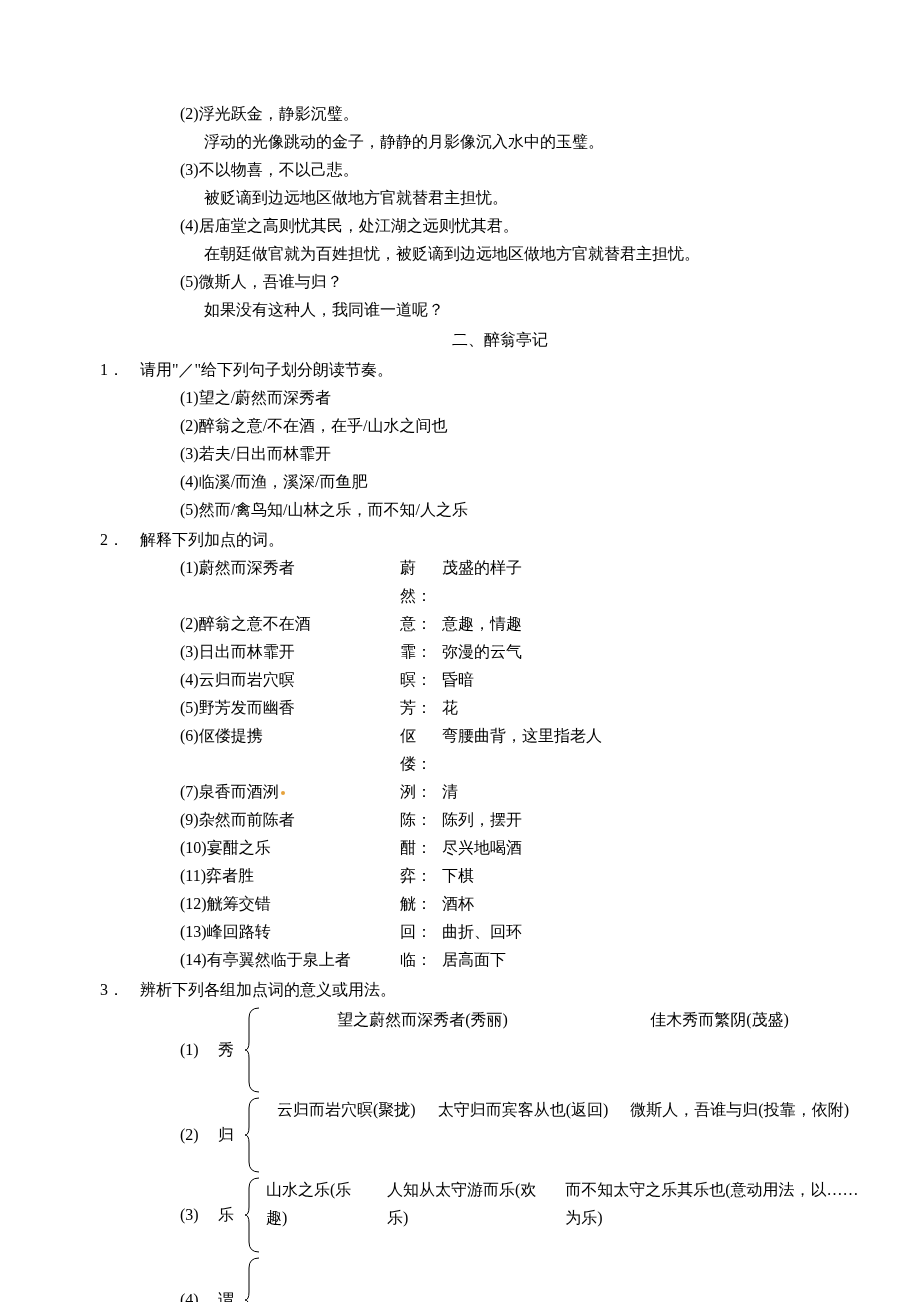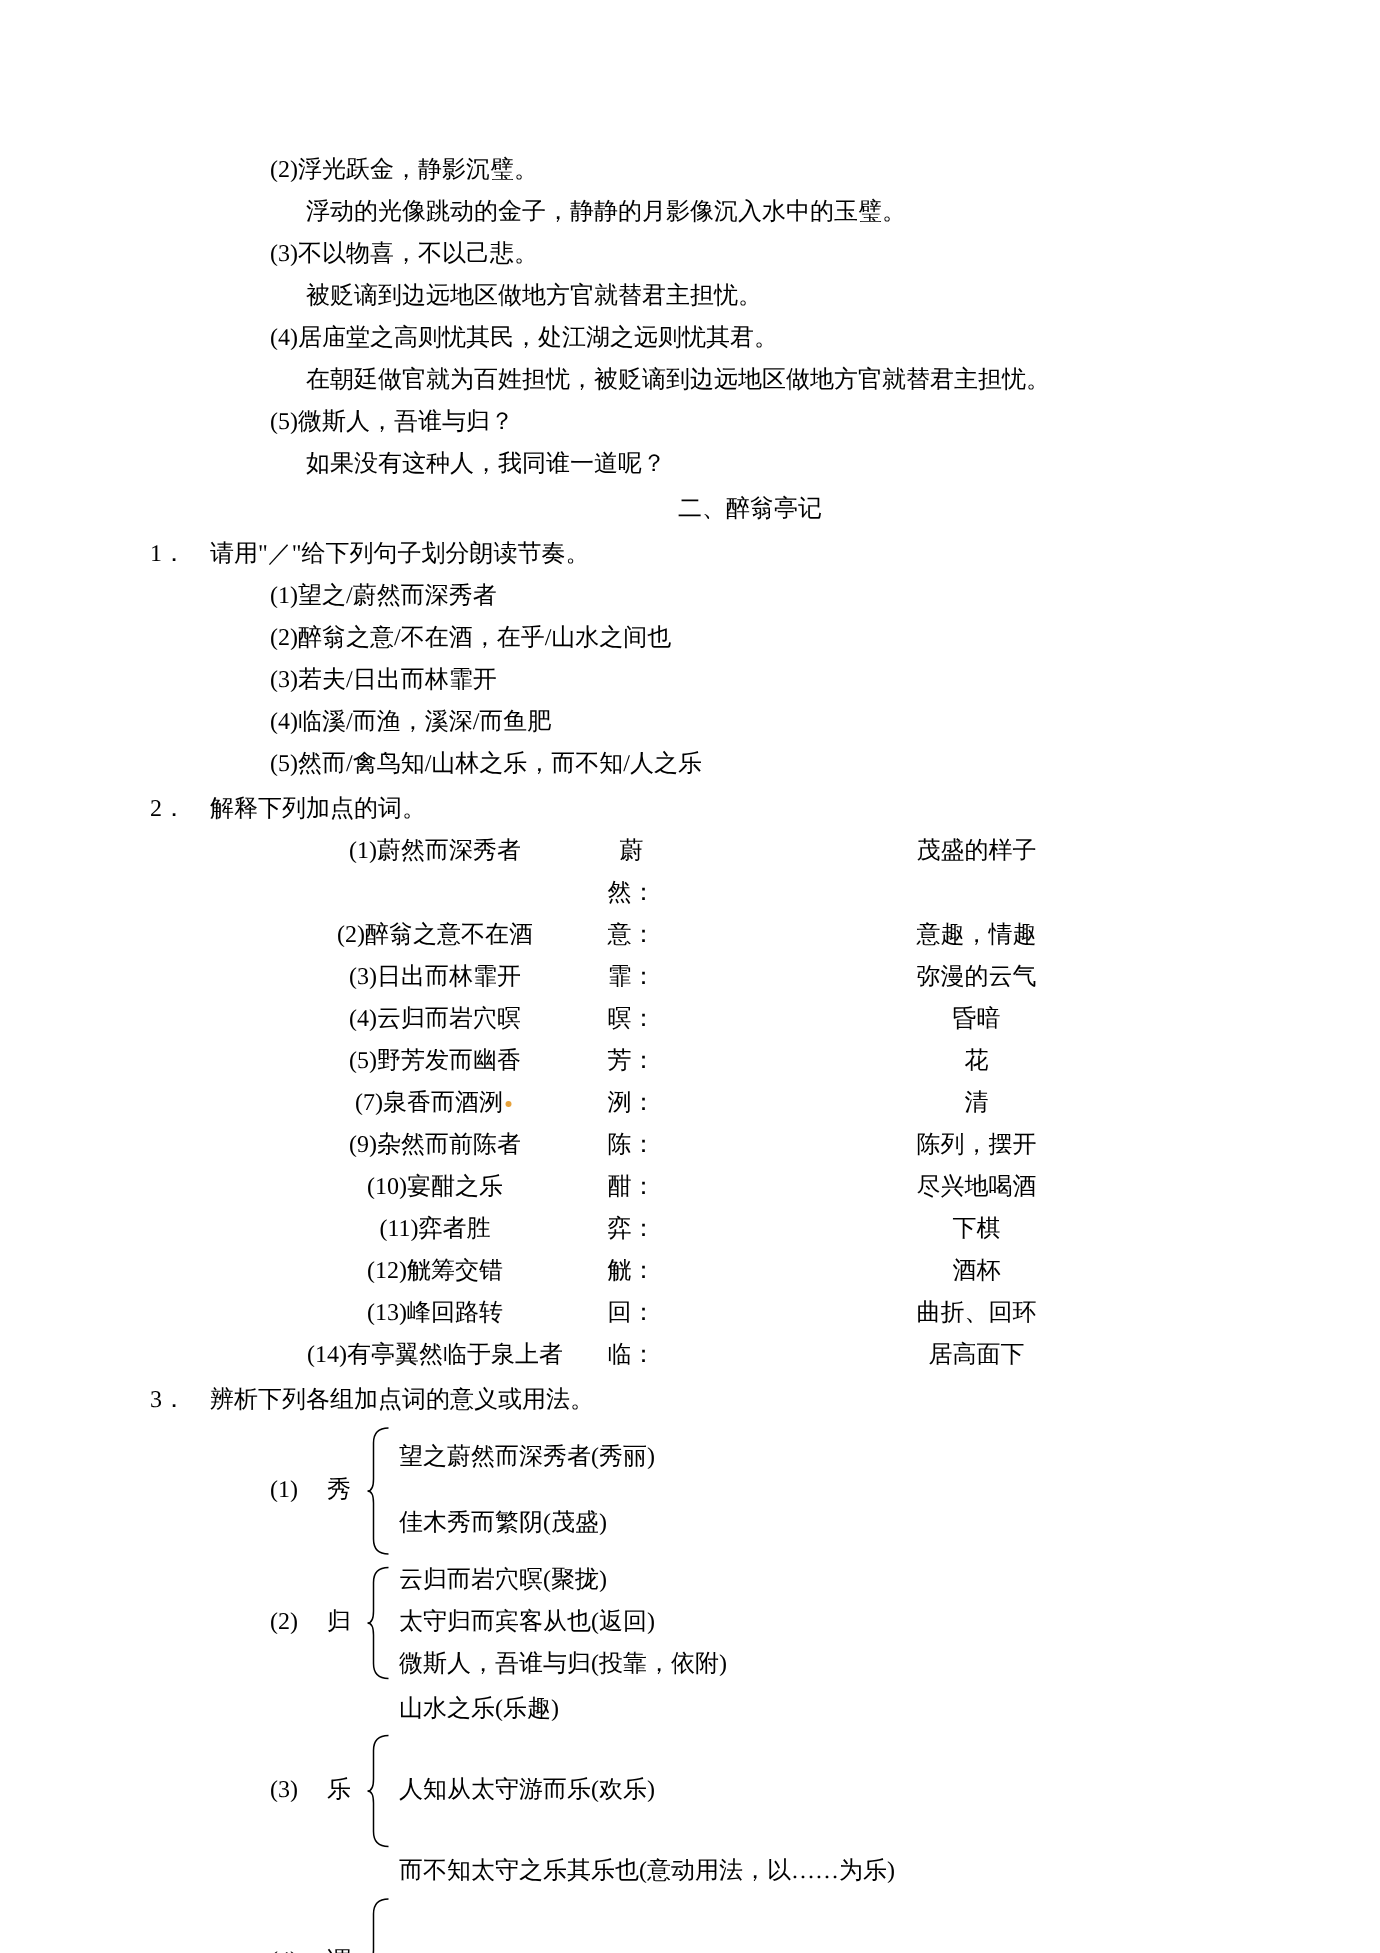--- a/index.html
+++ b/index.html
@@ -25,21 +25,20 @@
     text-align: right;
     margin-right: 16px;
   }
   .center-title {
     text-align: center;
     margin: 2px 0;
   }
   .defrow {
     display: flex;
     align-items: baseline;
-    text-align: center;
   }
   .defrow .term {
     width: 220px;
     flex: 0 0 220px;
   }
   .defrow .label {
     width: 42px;
     flex: 0 0 42px;
   }
   .defrow .val {
@@ -71,21 +70,20 @@
     display: flex;
     align-items: center;
     justify-content: center;
     overflow: hidden;
   }
   .group .brace svg { display:block; }
   .group .lines {
     flex: 1;
     padding-left: 4px;
     display: flex;
-    flex-direction: column;
     justify-content: space-around;
   }
   .tiny-dot {
     display:inline-block;
     width:4px;height:4px;
     background:#e6a23c;
     border-radius:50%;
     vertical-align:middle;
     margin:0 2px;
   }
@@ -141,20 +139,25 @@
           <div class="term">(4)云归而岩穴暝</div>
           <div class="label">暝：</div>
           <div class="val"><span class="u">昏暗</span></div>
         </div>
         <div class="defrow">
           <div class="term">(5)野芳发而幽香</div>
           <div class="label">芳：</div>
           <div class="val"><span class="u">花</span></div>
         </div>
         <div class="defrow">
+          <div class="term">(6)伛偻提携</div>
+          <div class="label">伛偻：</div>
+          <div class="val"><span class="u">弯腰曲背，这里指老人</span></div>
+        </div>
+        <div class="defrow">
           <div class="term">(7)泉香而酒洌<span class="tiny-dot"></span></div>
           <div class="label">洌：</div>
           <div class="val"><span class="u">清</span></div>
         </div>
         <div class="defrow">
           <div class="term">(9)杂然而前陈者</div>
           <div class="label">陈：</div>
           <div class="val"><span class="u">陈列，摆开</span></div>
         </div>
         <div class="defrow">

